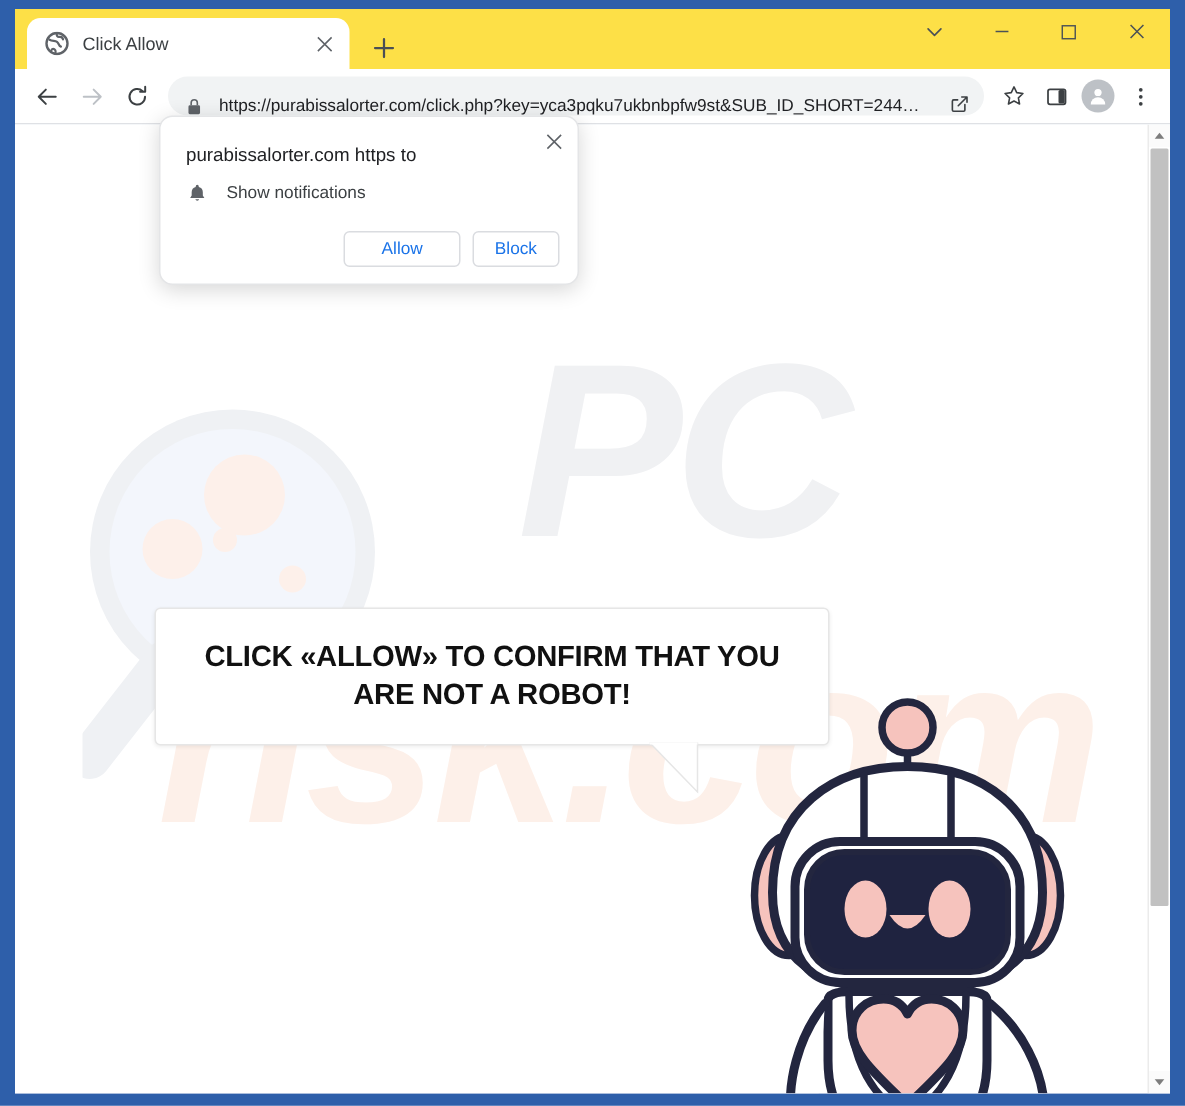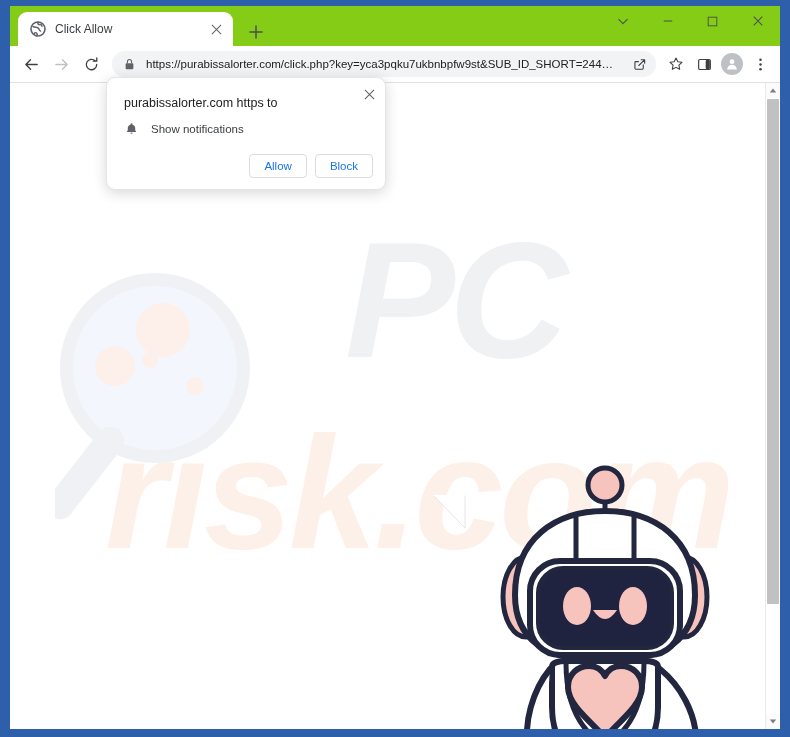--- a/index.html
+++ b/index.html
@@ -25,21 +25,21 @@
     left: 10px; top: 6px;
     width: 770px; height: 723px;
     background: #d4dced;
     overflow: hidden;
   }
 
   
   #tabstrip {
     position: relative;
     height: 40px;
-    background: #84cc16;
+    background: #fde047;
   }
 
   #tab {
     position: absolute;
     left: 8px; top: 6px;
     width: 215px; height: 34px;
     background: #ffffff;
     border-radius: 9px 9px 0 0;
     display: flex;
     align-items: center;
@@ -108,21 +108,21 @@
   }
   .navbtn.disabled { color: #bdc1c6; }
 
   #omnibox {
     flex: 1;
     height: 26px;
     margin: 0 6px 0 6px;
     background: #f1f3f4;
     border-radius: 13px;
     display: flex;
-    align-items: center;
+    align-items: flex-end;
     padding: 0 8px 0 12px;
     min-width: 0;
   }
   #lock-icon { flex: 0 0 14px; margin-right: 8px; color: #5f6368; display:flex; }
   #url-text {
     flex: 1;
     font-size: 11.5px;
     color: #202124;
     white-space: nowrap;
     overflow: hidden;
@@ -380,20 +380,27 @@
             <circle cx="100" cy="100" r="95" fill="#eff1f4"></circle>
             <circle cx="100" cy="100" r="82" fill="#f3f6fc"></circle>
             <circle cx="108" cy="62" r="27" fill="#fdf0ea"></circle>
             <circle cx="60" cy="98" r="20" fill="#fdf0ea"></circle>
             <circle cx="95" cy="92" r="8" fill="#fdf0ea"></circle>
             <circle cx="140" cy="118" r="9" fill="#fdf0ea"></circle>
             <rect x="16" y="150" width="28" height="110" rx="14" fill="#eff1f4" transform="rotate(38 30 205)"></rect>
           </svg>
         </div>
 
+        <div id="bubble">
+          <div id="bubble-text">
+            <span>CLICK «ALLOW» TO CONFIRM THAT YOU</span>
+            <br>
+            <span>ARE NOT A ROBOT!</span>
+          </div>
+        </div>
         <div id="bubble-tail">
           <svg viewBox="0 0 34 34" width="34" height="34">
             <path d="M0 0 L32 0 L32 33 Z" fill="#ffffff" stroke="#e6e6e6" stroke-width="1"></path>
             <path d="M0 0 L32 0" stroke="#ffffff" stroke-width="2.5"></path>
           </svg>
         </div>
 
         <div id="robot">
           <svg viewBox="0 0 250 336" width="250" height="336">
             <g fill="none" stroke="#23263f" stroke-width="6" stroke-linecap="round" stroke-linejoin="round">
@@ -477,21 +484,21 @@
             <path d="M7 1.3a1.1 1.1 0 0 1 1.1 1.1v.4a3.9 3.9 0 0 1 2.9 3.8v2.3l1.1 1.8H1.9L3 8.9V6.6a3.9 3.9 0 0 1 2.9-3.8v-.4A1.1 1.1 0 0 1 7 1.3z" fill="#5f6368"></path>
             <path d="M5.6 11.6a1.45 1.45 0 0 0 2.8 0z" fill="#5f6368"></path>
           </svg>
         </span>
         <span style="font-size:11.5px; color:#3c4043;">Show notifications</span>
       </div>
 
       <div style="position:absolute; right:12px; top:76px; display:flex; gap:8px;">
         <button style="font-family:'Liberation Sans',sans-serif; font-size:11.5px; color:#1a73e8;
                        background:#ffffff; border:1px solid #dadce0; border-radius:4px;
-                       padding:5px 14px; cursor:pointer;">Allow</button>
+                       padding:5px 24px; cursor:pointer;">Allow</button>
         <button style="font-family:'Liberation Sans',sans-serif; font-size:11.5px; color:#1a73e8;
                        background:#ffffff; border:1px solid #dadce0; border-radius:4px;
                        padding:3px 14px; cursor:pointer;">Block</button>
       </div>
     </div>
 
   </div>
 </div>
 
 </body></html>

